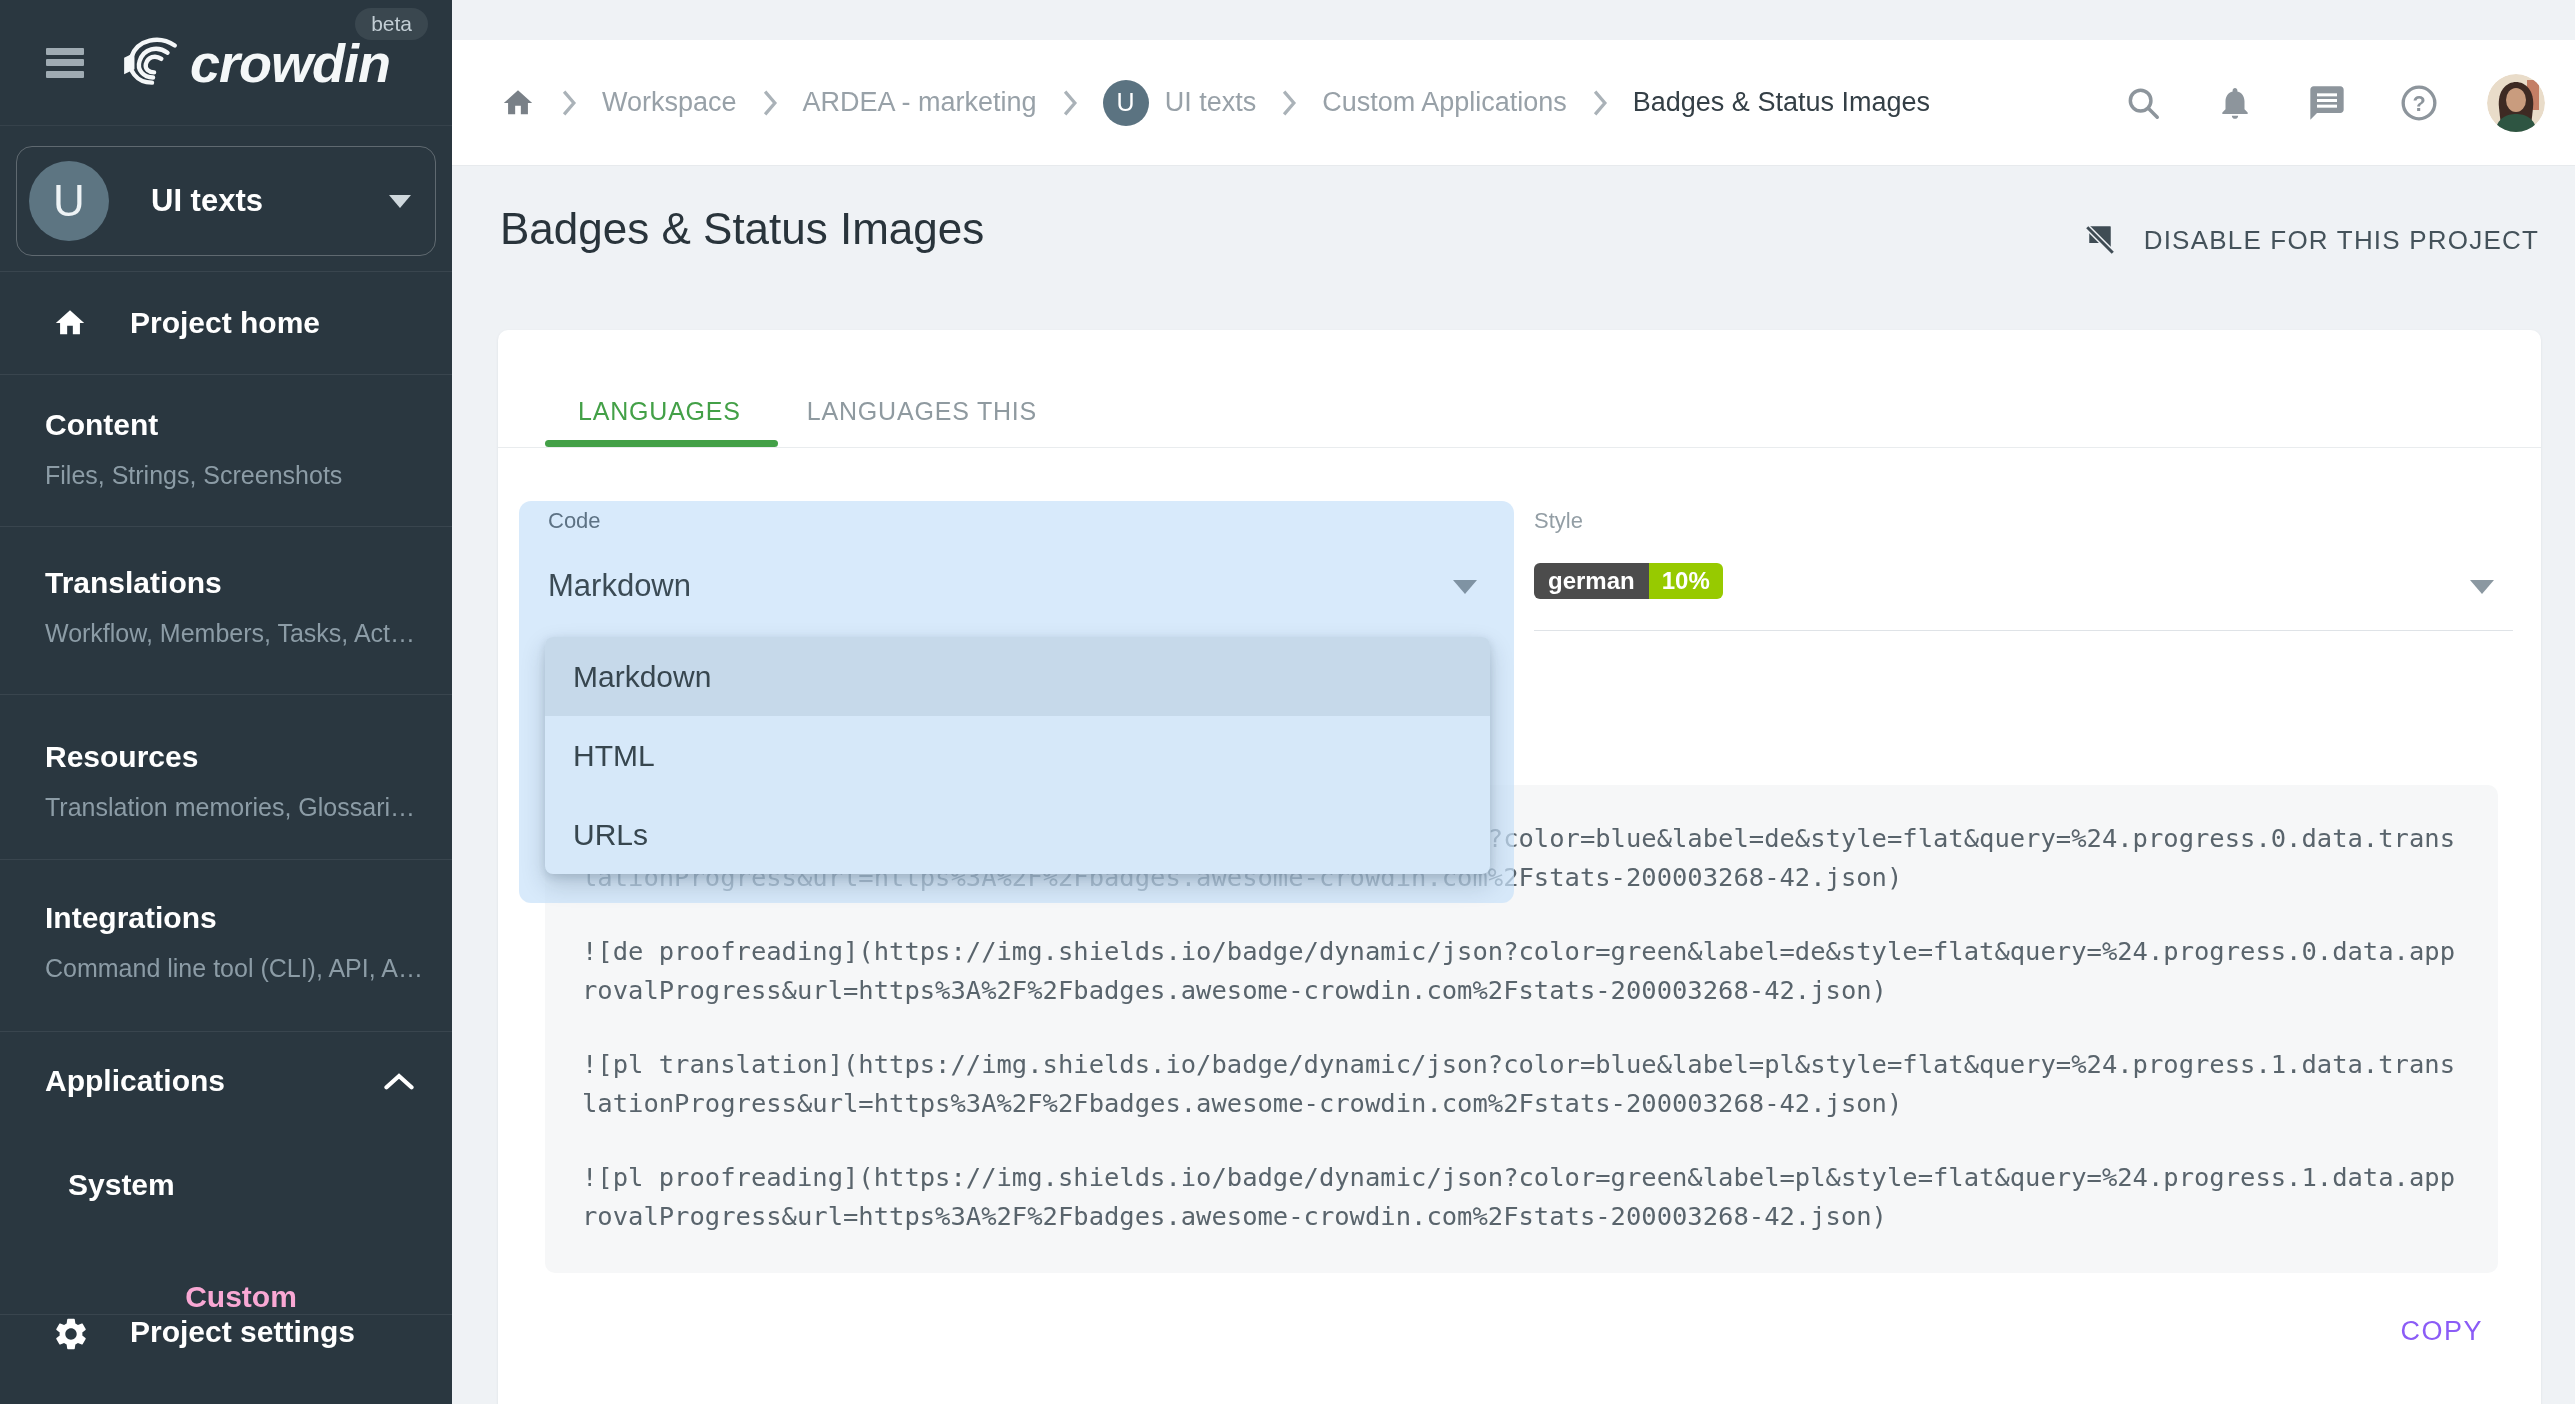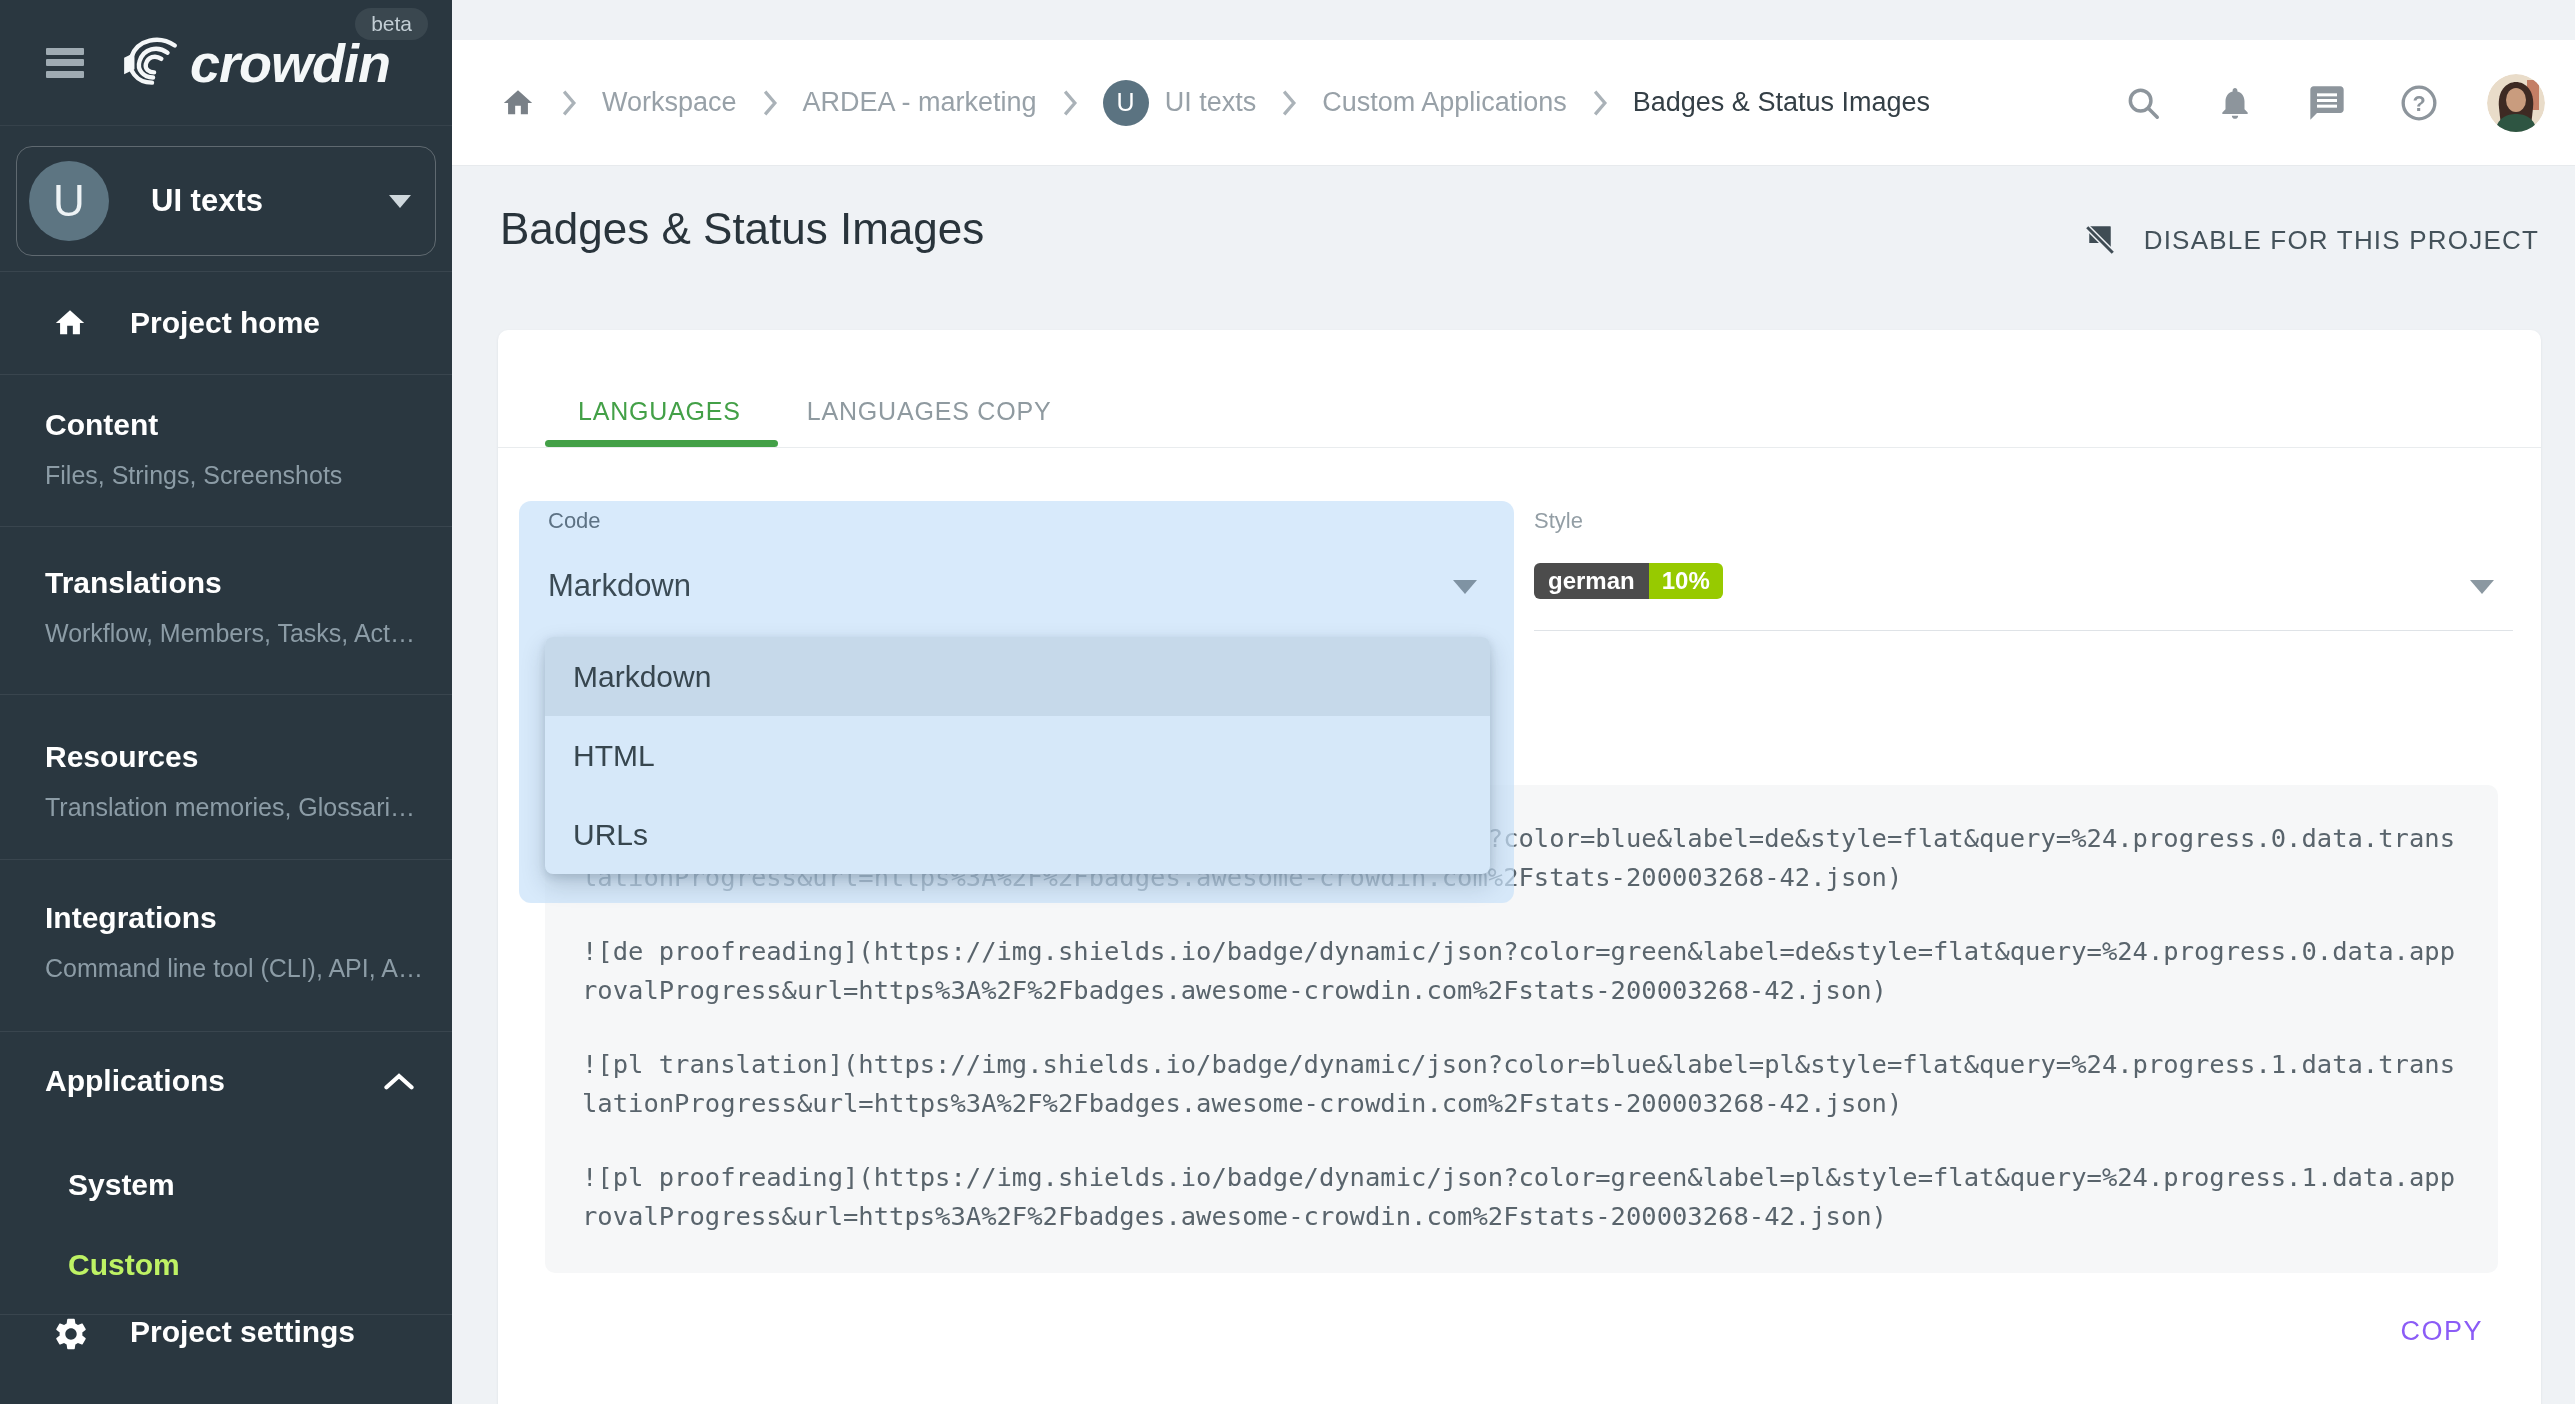--- a/index.html
+++ b/index.html
@@ -29,21 +29,21 @@
   .sb-sec-title { font-size:30px; font-weight:bold; color:#fff; }
   .sb-sec-sub { font-size:25px; color:#8c9ca6; margin-top:19px; white-space:nowrap; }
   .sec-translations { height:168px; padding-top:39px; }
   .sec-content { height:152px; padding-top:33px; }
   .sec-resources { height:165px; padding-top:45px; }
   .sec-integrations { height:172px; padding-top:41px; }
   .sec-apps { height:283px; padding-top:32px; padding-right:38px; }
   .apps-head { display:flex; align-items:center; justify-content:space-between; }
   .apps-item { font-size:30px; font-weight:bold; color:#fff; margin-left:23px; }
   .apps-item.first { margin-top:70px; }
-  .apps-item.active { color:#bef264; margin-top:46px; }
+  .apps-item.active { color:#f9a8d4; margin-top:78px;text-align:center; }
   .sb-settings-row { height:89px; display:flex; align-items:flex-start; padding-left:52px; cursor:pointer; }
   .sb-settings-row .row-label { font-size:30px; font-weight:bold; margin-left:40px; }
 
   
   .header { position:absolute; left:452px; top:0; right:0; height:126px; background:#ffffff; border-bottom:1px solid #e7eaed; display:flex; align-items:center; padding:0 30px 0 48px; z-index:5;margin-top:40px; }
   .breadcrumbs { display:flex; align-items:center; flex:1; min-width:0; }
   .crumb { font-size:27px; color:#98a1a8; white-space:nowrap; cursor:pointer; }
   .crumb.current { color:#343f46; font-weight:500; cursor:default; }
   .crumb-sep { margin:0 24px; display:flex; align-items:center; }
   .crumb-avatar { width:46px; height:46px; border-radius:50%; background:#5b7381; color:#fff; font-size:25px; display:flex; align-items:center; justify-content:center; margin-right:16px; }
@@ -255,21 +255,21 @@
         <path fill="#3f4c54" d="M5 3 h14 v14 l-4 -3 h-10 z"></path>
         <line x1="3" y1="3" x2="21" y2="21" stroke="#eff2f5" stroke-width="4"></line>
         <line x1="3.5" y1="3.5" x2="20.5" y2="20.5" stroke="#3f4c54" stroke-width="2"></line>
       </svg>
       <span>DISABLE FOR THIS PROJECT</span>
     </div>
 
     <section class="card">
       <div class="tabs">
         <div class="tab active">LANGUAGES</div>
-        <div class="tab">LANGUAGES COPY</div>
+        <div class="tab">LANGUAGES THIS</div>
       </div>
       <div class="tab-underline"></div>
       <div class="tabs-divider"></div>
 
       <div class="code-block">
         <div class="code-pair">
           <div class="code-line">![de translation](https://img.shields.io/badge/dynamic/json?color=blue&amp;label=de&amp;style=flat&amp;query=%24.progress.0.data.trans</div>
           <div class="code-line">lationProgress&amp;url=https%3A%2F%2Fbadges.awesome-crowdin.com%2Fstats-200003268-42.json)</div>
         </div>
         <div class="code-pair">

